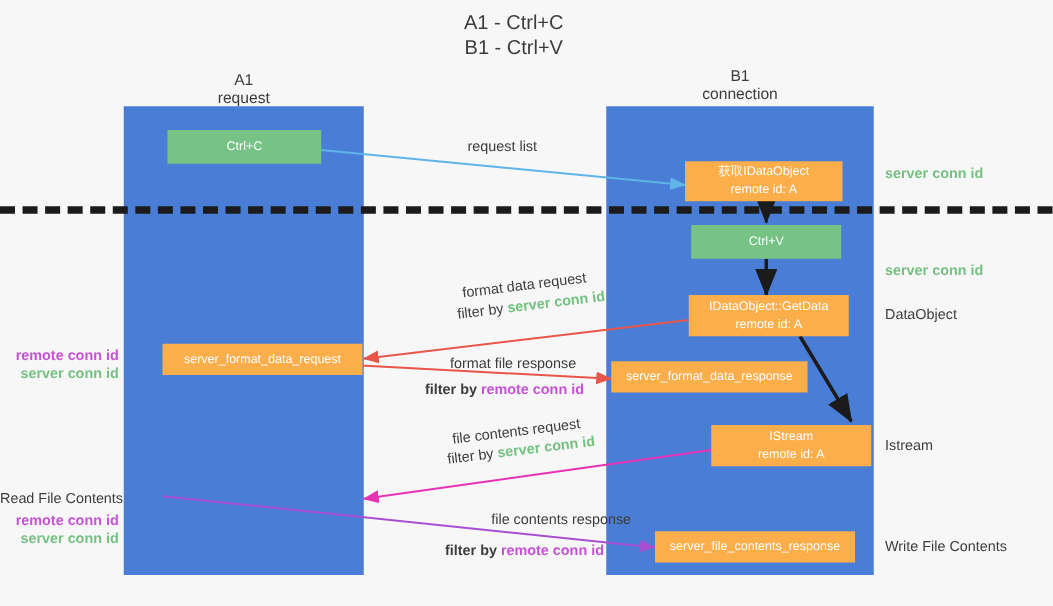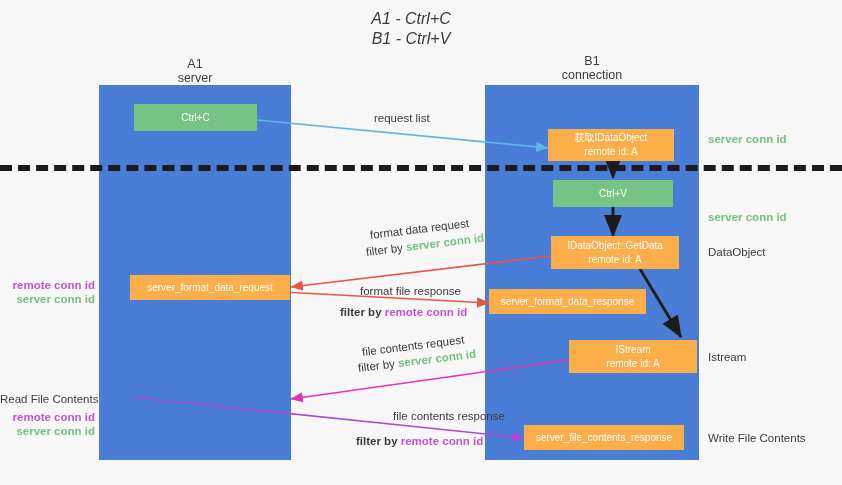--- a/index.html
+++ b/index.html
@@ -31,21 +31,20 @@
   .title {
     position: absolute;
     left: 0;
     top: 9px;
     width: 822px;
     text-align: center;
     font-size: 16px;
     line-height: 20px;
     color: #3c3c3c;
     white-space: pre;
-    font-style: italic;
   }
   .col {
     position: absolute;
     background: #4a7ed6;
   }
   .col-a { left: 99px; top: 85px; width: 192px; height: 375px; }
   .col-b { left: 485px; top: 85px; width: 214px; height: 375px; }
 
   .col-head {
     position: absolute;
@@ -101,21 +100,21 @@
 </style>
 </head>
 <body>
 
 <div class="canvas">
 
   <div class="title">A1 - Ctrl+C
 B1 - Ctrl+V</div>
 
   <div class="col-head col-head-a">A1
-server</div>
+request</div>
   <div class="col-head col-head-b">B1
 connection</div>
 
   <div class="col col-a"></div>
   <div class="col col-b"></div>
 
   <svg class="layer" viewBox="0 0 842 485">
     <defs>
       <marker id="ah-blue" markerWidth="9" markerHeight="9" refX="7.5" refY="3.2" orient="auto">
         <path d="M0,0 L8,3.2 L0,6.4 z" fill="#5fb4e8"></path>

